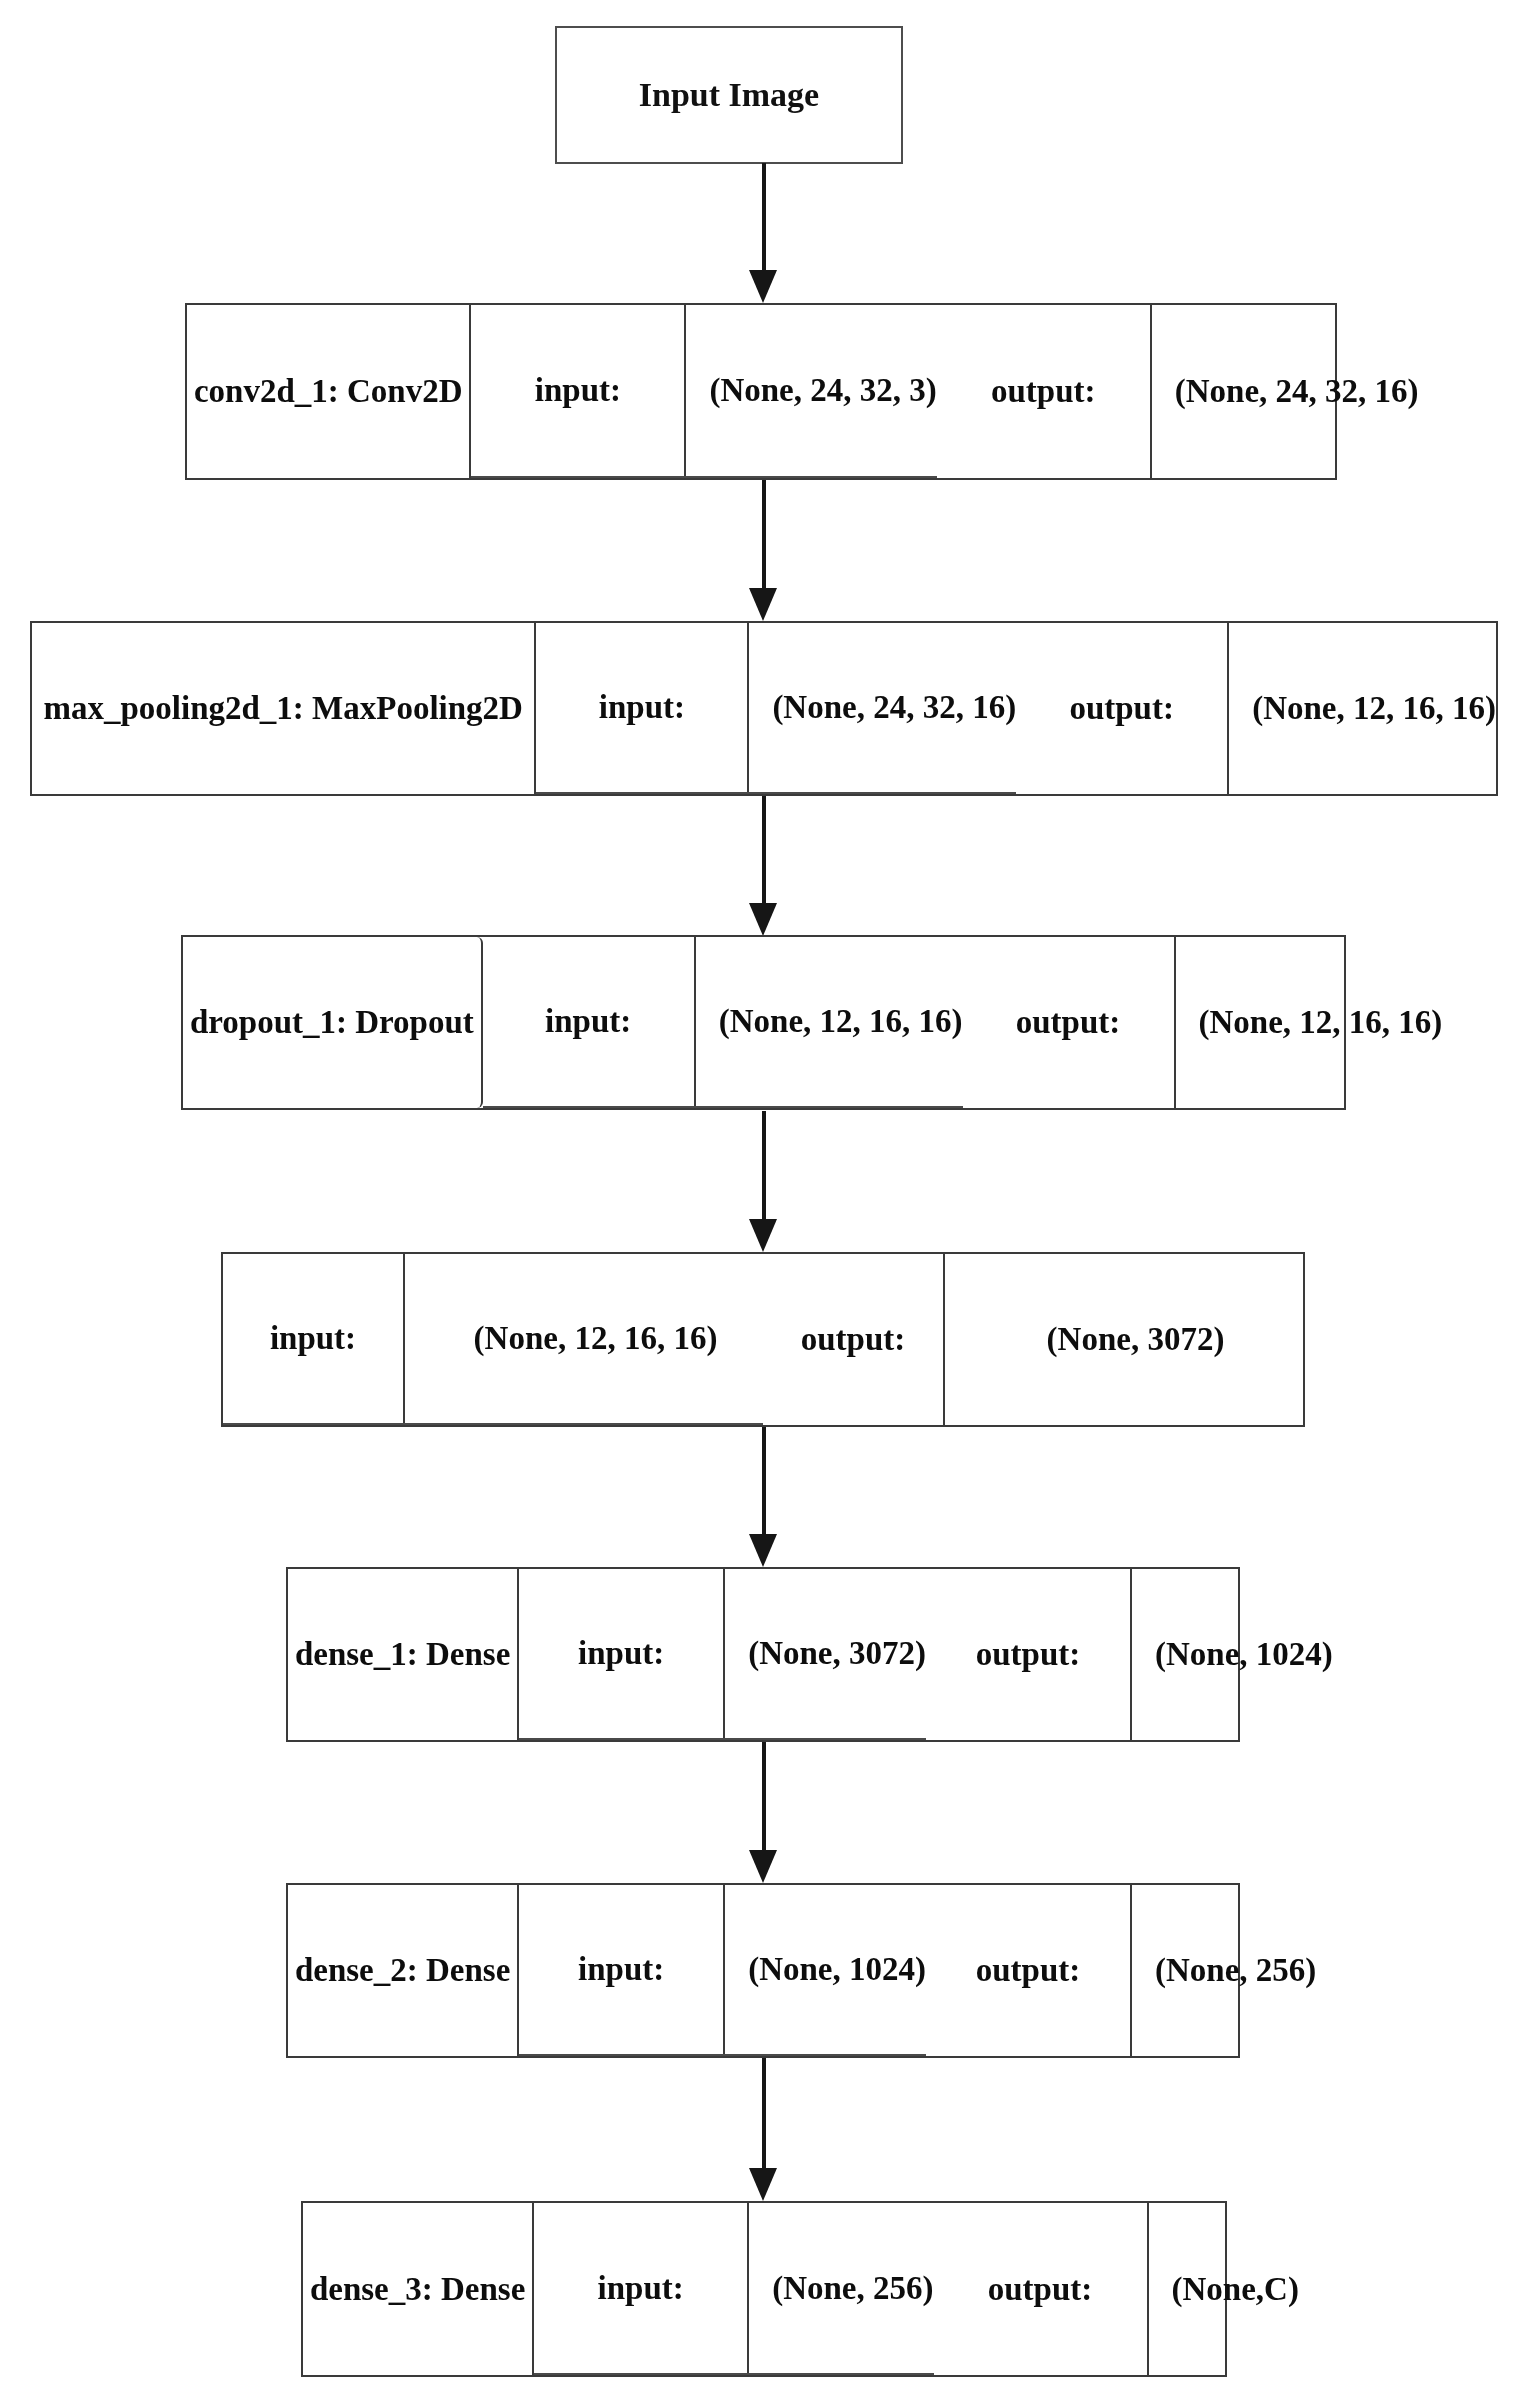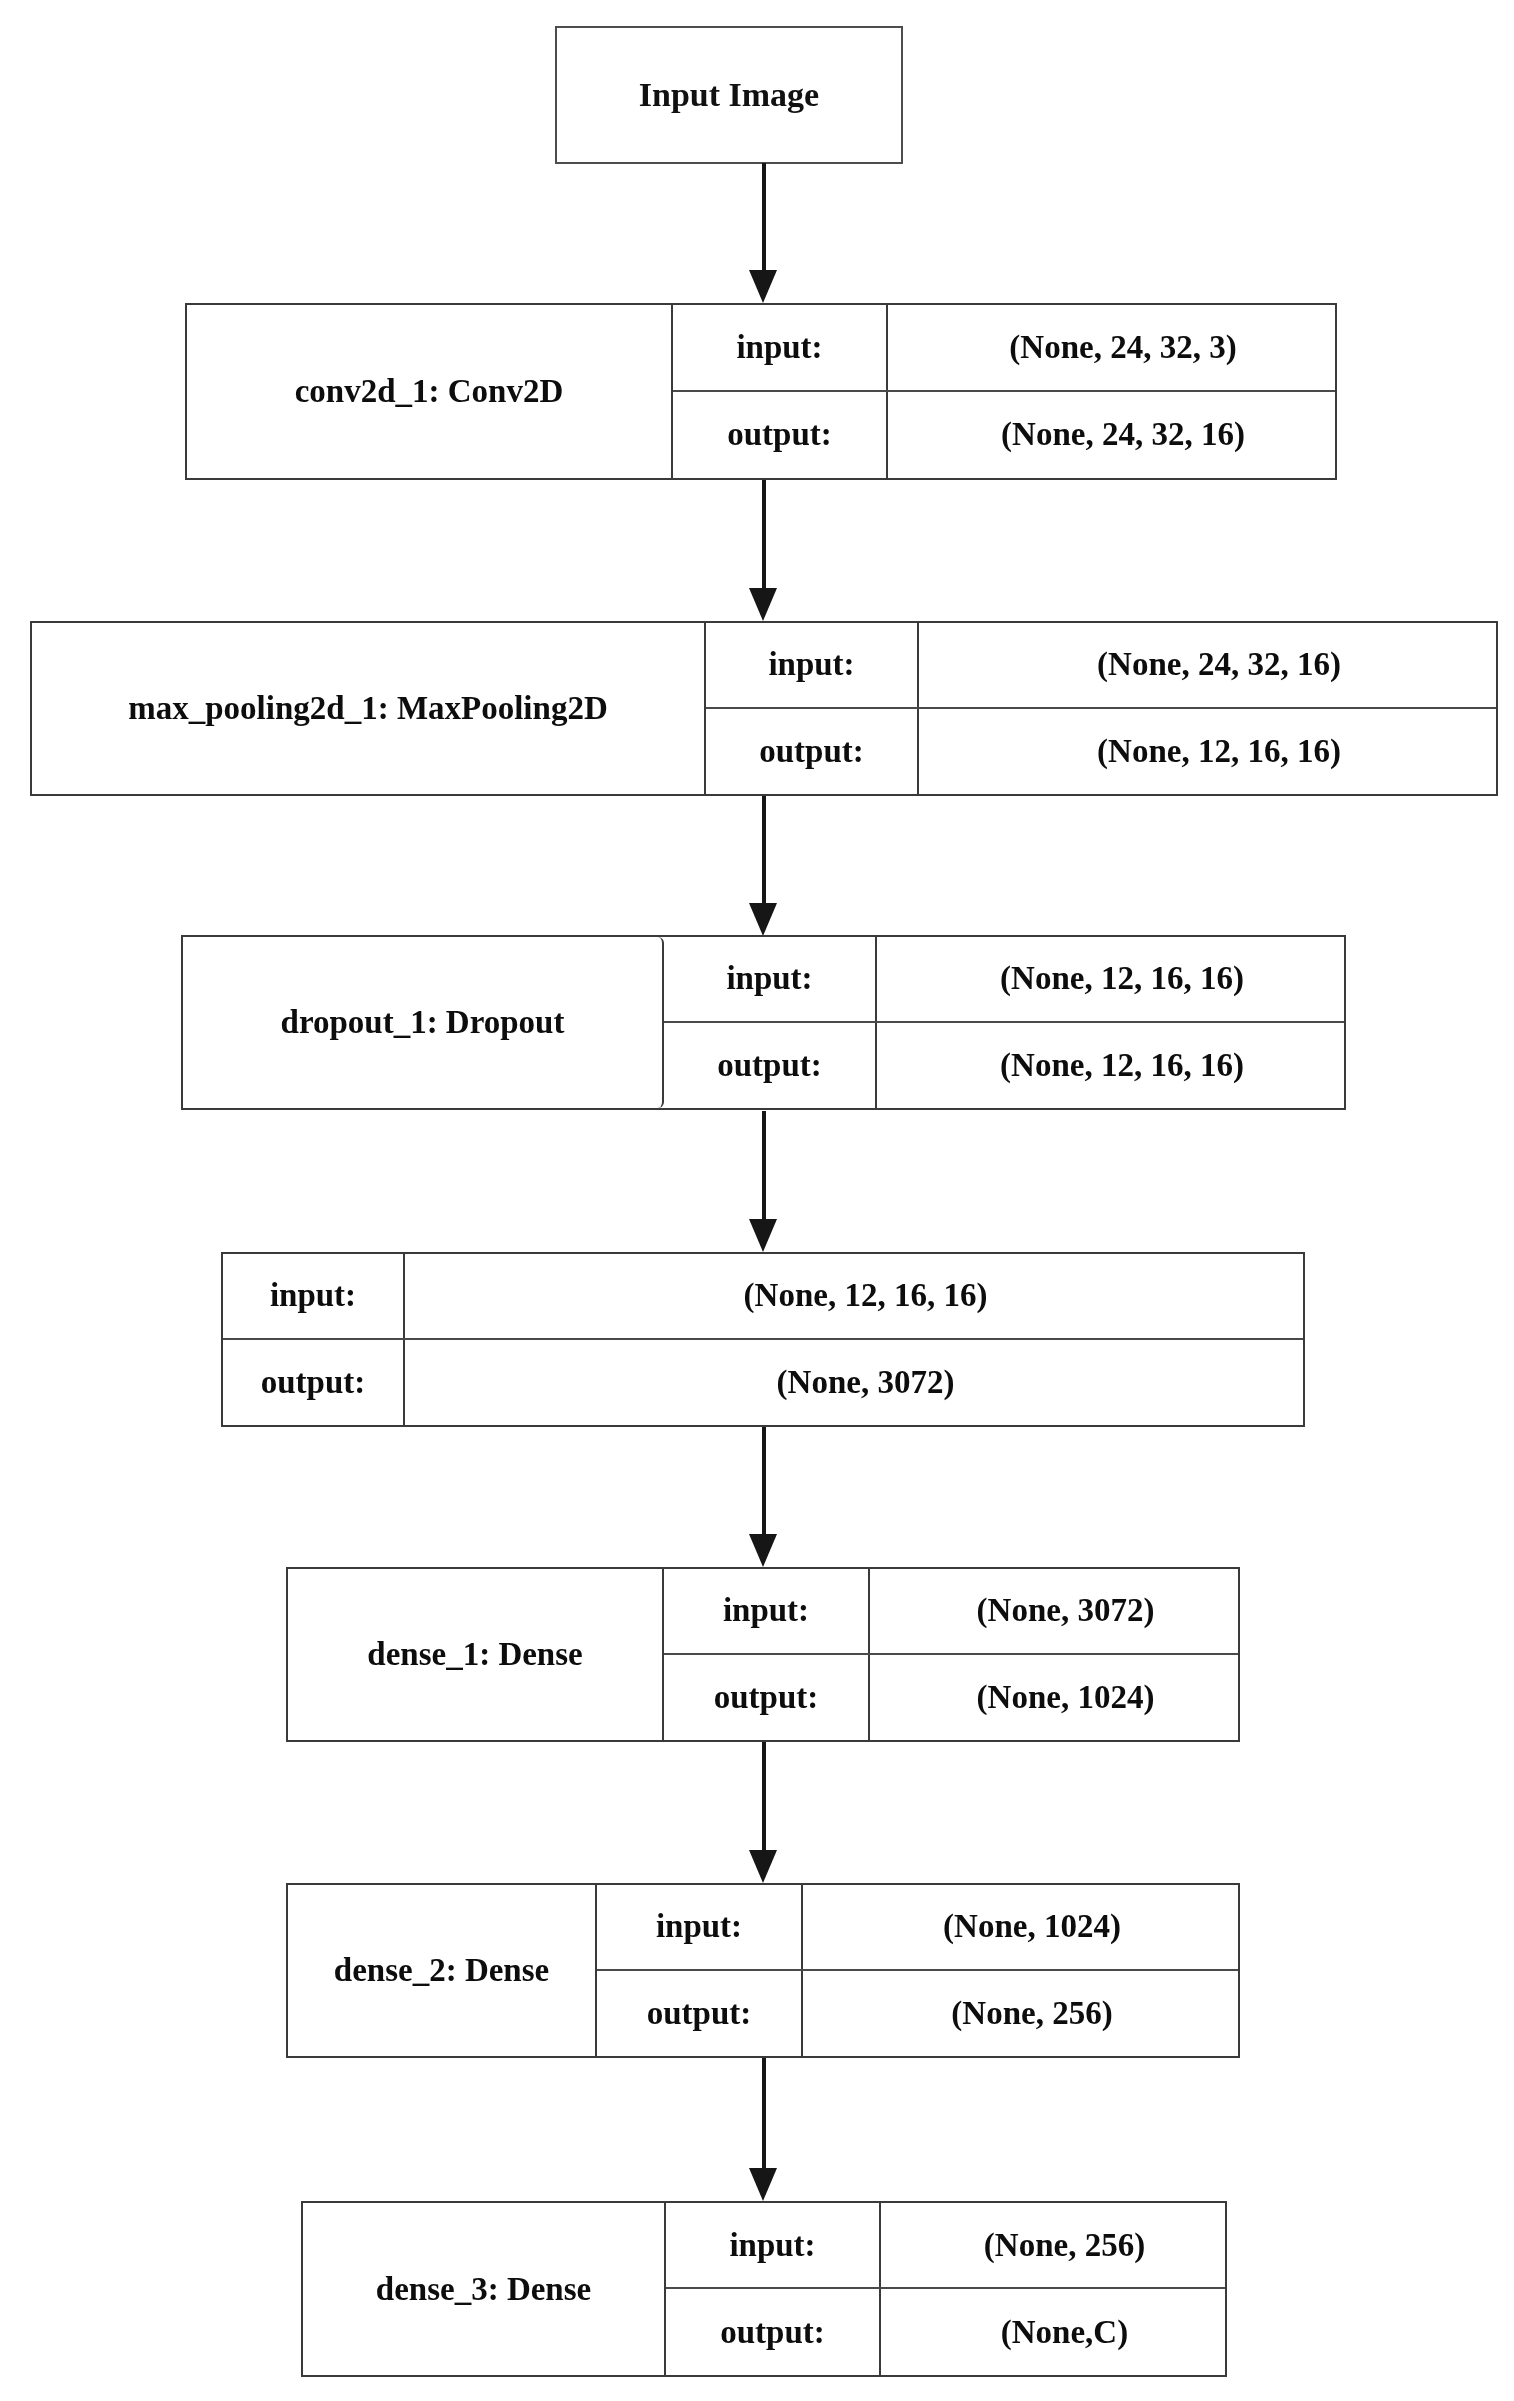--- a/index.html
+++ b/index.html
@@ -53,21 +53,20 @@
   }
   .node .name-cell .label {
     font-size: 33px;
     color: #0d0d0d;
     white-space: nowrap;
     line-height: 1;
   }
   .node .io-table {
     box-sizing: border-box;
     display: flex;
-    flex-direction: column;
     flex: 1 1 auto;
   }
   .node .io-row {
     box-sizing: border-box;
     display: flex;
     flex-direction: row;
     flex: 1 1 50%;
     min-height: 0;
   }
   .node .io-row.top {

